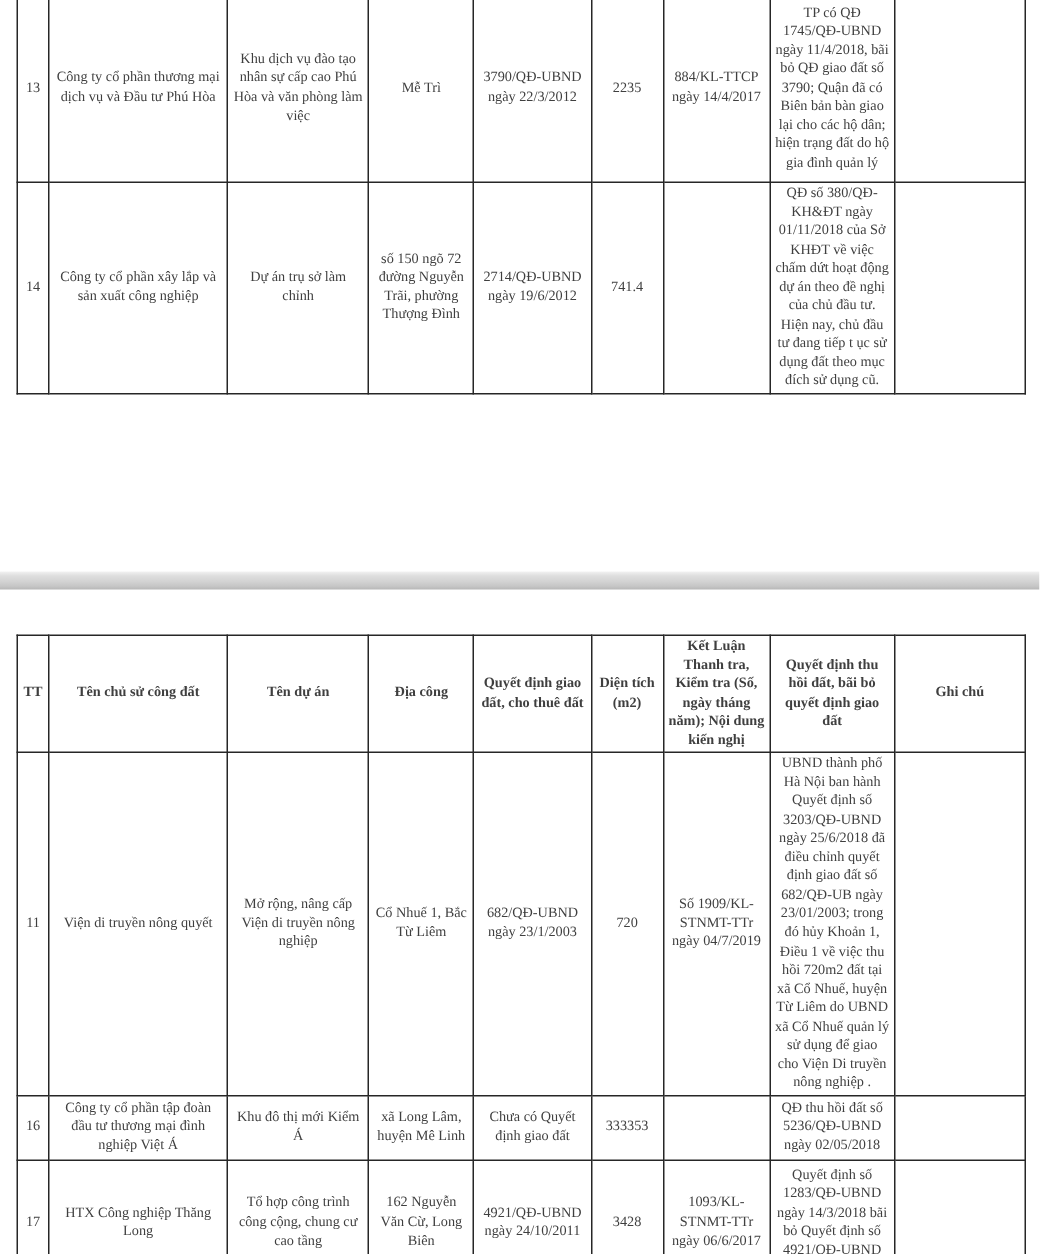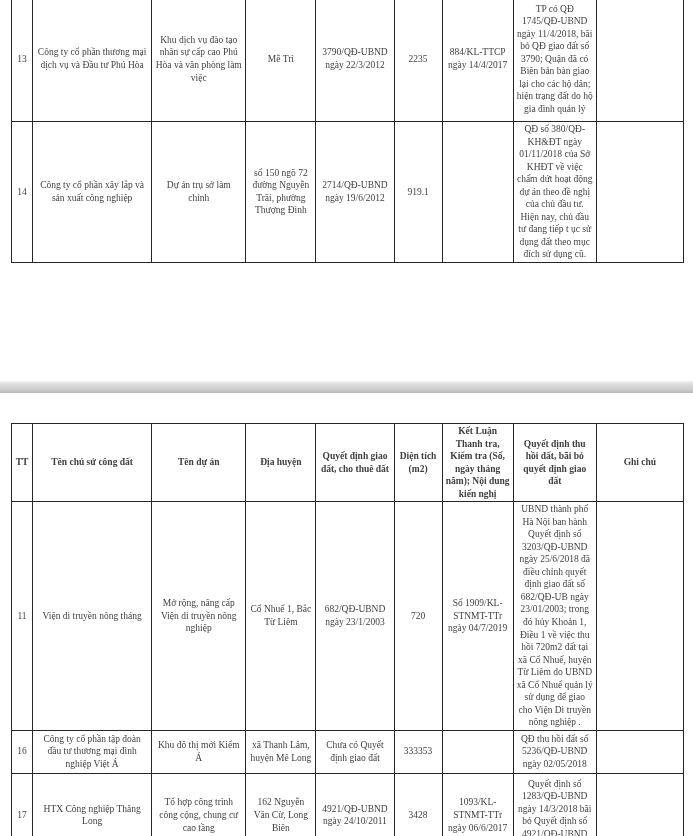--- a/index.html
+++ b/index.html
@@ -70,21 +70,21 @@
         <td>884/KL-TTCP ngày 14/4/2017</td>
         <td>TP có QĐ 1745/QĐ-UBND ngày 11/4/2018, bãi bỏ QĐ giao đất số 3790; Quận đã có Biên bản bàn giao lại cho các hộ dân; hiện trạng đất do hộ gia đình quản lý</td>
         <td></td>
       </tr>
       <tr class="r14">
         <td>14</td>
         <td>Công ty cổ phần xây lắp và sản xuất công nghiệp</td>
         <td>Dự án trụ sở làm chỉnh</td>
         <td>số 150 ngõ 72 đường Nguyễn Trãi, phường Thượng Đình</td>
         <td>2714/QĐ-UBND ngày 19/6/2012</td>
-        <td>919.1</td>
+        <td>741.4</td>
         <td></td>
         <td>QĐ số 380/QĐ-KH&amp;ĐT ngày 01/11/2018 của Sở KHĐT về việc chấm dứt hoạt động dự án theo đề nghị của chủ đầu tư. Hiện nay, chủ đầu tư đang tiếp t ục sử dụng đất theo mục đích sử dụng cũ.</td>
         <td></td>
       </tr>
     </tbody>
   </table>
 
   <div class="page-separator"></div>
 
   <table class="land" id="tbl-page2">
@@ -97,43 +97,43 @@
         <col class="c-area">
         <col class="c-conclusion">
         <col class="c-revoke">
         <col class="c-note">
     </colgroup>
     <tbody>
       <tr class="rhead">
         <th>TT</th>
         <th>Tên chủ sử công đất</th>
         <th>Tên dự án</th>
-        <th>Địa huyện</th>
+        <th>Địa công</th>
         <th>Quyết định giao đất, cho thuê đất</th>
         <th>Diện tích (m2)</th>
         <th>Kết Luận Thanh tra, Kiểm tra (Số, ngày tháng năm); Nội dung kiến nghị</th>
         <th>Quyết định thu hồi đất, bãi bỏ quyết định giao đất</th>
         <th>Ghi chú</th>
       </tr>
       <tr class="r15">
         <td>11</td>
-        <td>Viện di truyền nông tháng</td>
+        <td>Viện di truyền nông quyết</td>
         <td>Mở rộng, nâng cấp Viện di truyền nông nghiệp</td>
         <td>Cổ Nhuế 1, Bắc Từ Liêm</td>
         <td>682/QĐ-UBND ngày 23/1/2003</td>
         <td>720</td>
         <td>Số 1909/KL-STNMT-TTr ngày 04/7/2019</td>
         <td>UBND thành phố Hà Nội ban hành Quyết định số 3203/QĐ-UBND ngày 25/6/2018 đã điều chỉnh quyết định giao đất số 682/QĐ-UB ngày 23/01/2003; trong đó hủy Khoản 1, Điều 1 về việc thu hồi 720m2 đất tại xã Cổ Nhuế, huyện Từ Liêm do UBND xã Cổ Nhuế quản lý sử dụng để giao cho Viện Di truyền nông nghiệp .</td>
         <td></td>
       </tr>
       <tr class="r16">
         <td>16</td>
         <td>Công ty cổ phần tập đoàn đầu tư thương mại đình nghiệp Việt Á</td>
         <td>Khu đô thị mới Kiểm Á</td>
-        <td>xã Thanh Lâm, huyện Mê Long</td>
+        <td>xã Long Lâm, huyện Mê Linh</td>
         <td>Chưa có Quyết định giao đất</td>
         <td>333353</td>
         <td></td>
         <td>QĐ thu hồi đất số 5236/QĐ-UBND ngày 02/05/2018</td>
         <td></td>
       </tr>
       <tr class="r17">
         <td>17</td>
         <td>HTX Công nghiệp Thăng Long</td>
         <td>Tổ hợp công trình công cộng, chung cư cao tầng</td>

